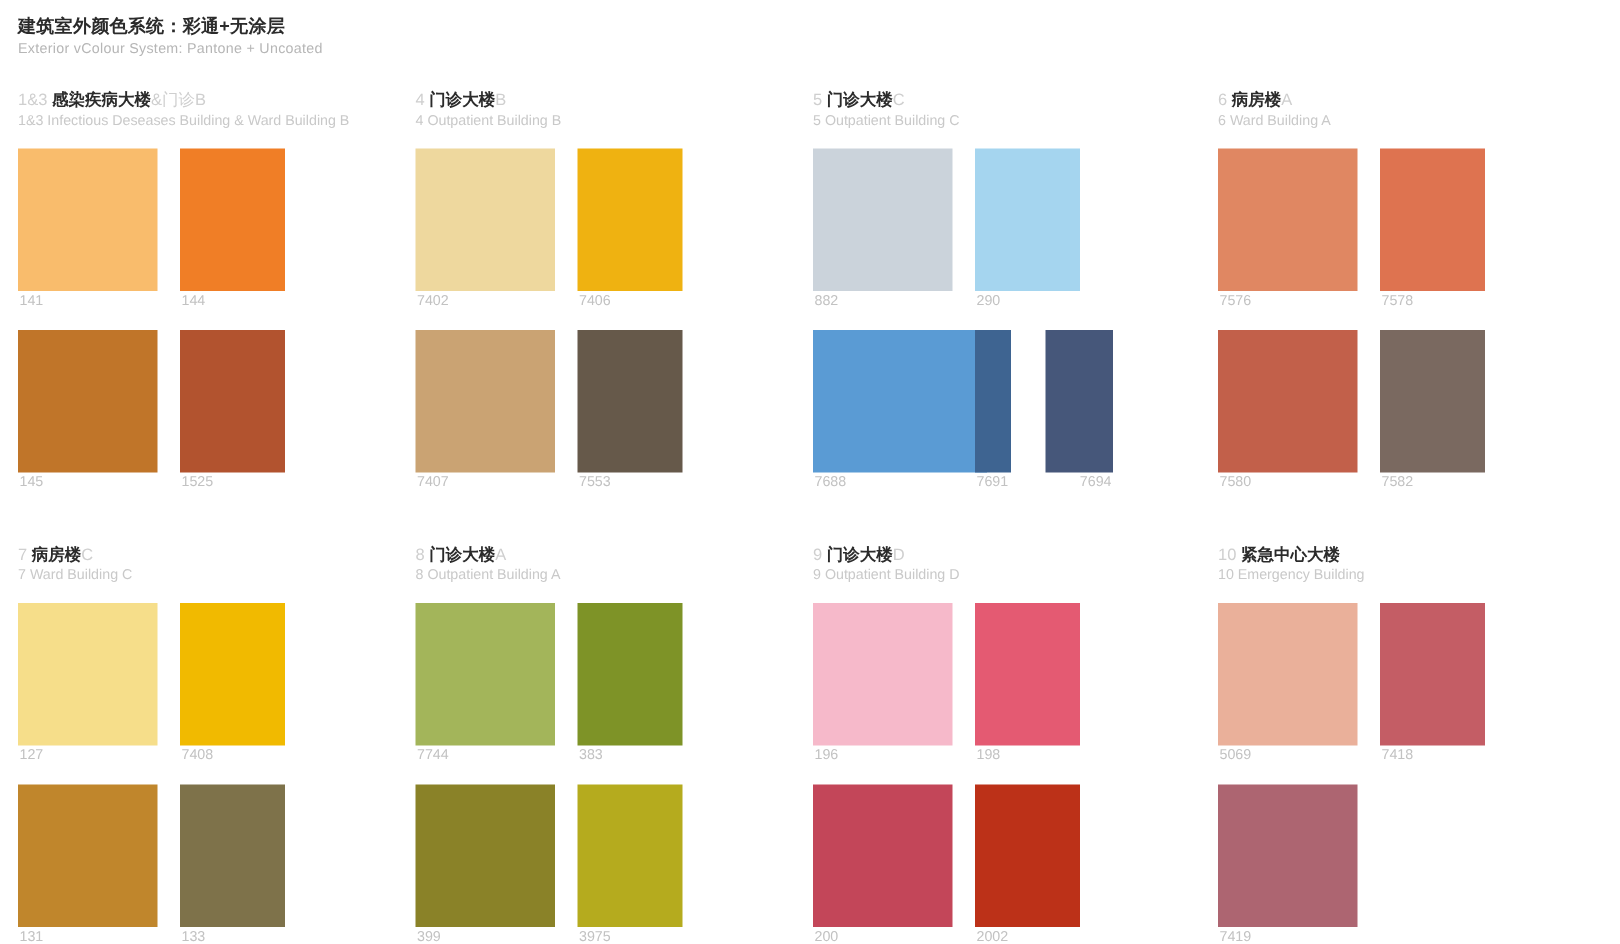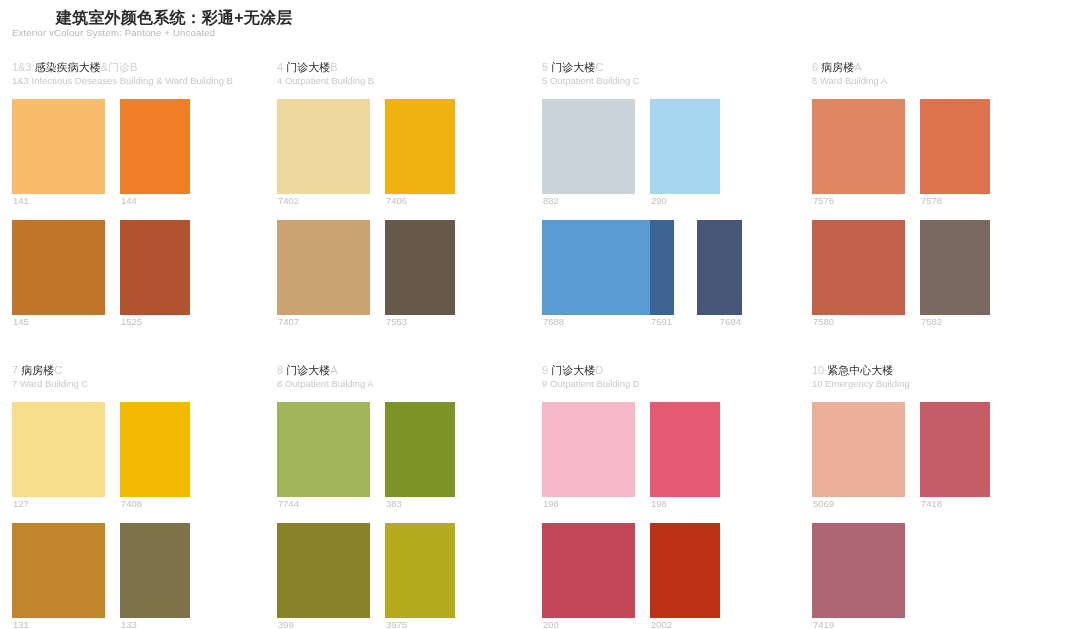--- a/index.html
+++ b/index.html
@@ -17,27 +17,26 @@
     position: relative;
   }
 
   
   .page-header {
     position: absolute;
     left: 12px;
     top: 10px;
   }
   .page-title-cn {
-    font-size: 16px;
+    font-size: 12px;
     font-weight: bold;
     color: #2b2b2b;
     letter-spacing: 0.2px;
     white-space: nowrap;
     line-height: 15px;
-    margin-left: 44px;
   }
   .page-title-en {
     font-size: 9.5px;
     font-weight: normal;
     color: #b6b6b6;
     letter-spacing: 0.2px;
     white-space: nowrap;
     line-height: 14px;
     margin-top: 1px;
   }
@@ -67,21 +66,21 @@
   .group-title {
     line-height: 14px;
     white-space: nowrap;
   }
   .group-title-cn {
     font-size: 11px;
     color: #cfcfcf;
     font-weight: normal;
   }
   .group-title-cn .bld {
-    font-weight: normal;
+    font-weight: bold;
     color: #2b2b2b;
     text-align: right;
   }
   .group-title-en {
     font-size: 9.5px;
     color: #c9c9c9;
     line-height: 14px;
     white-space: nowrap;
     margin-top: 0px;
   }

